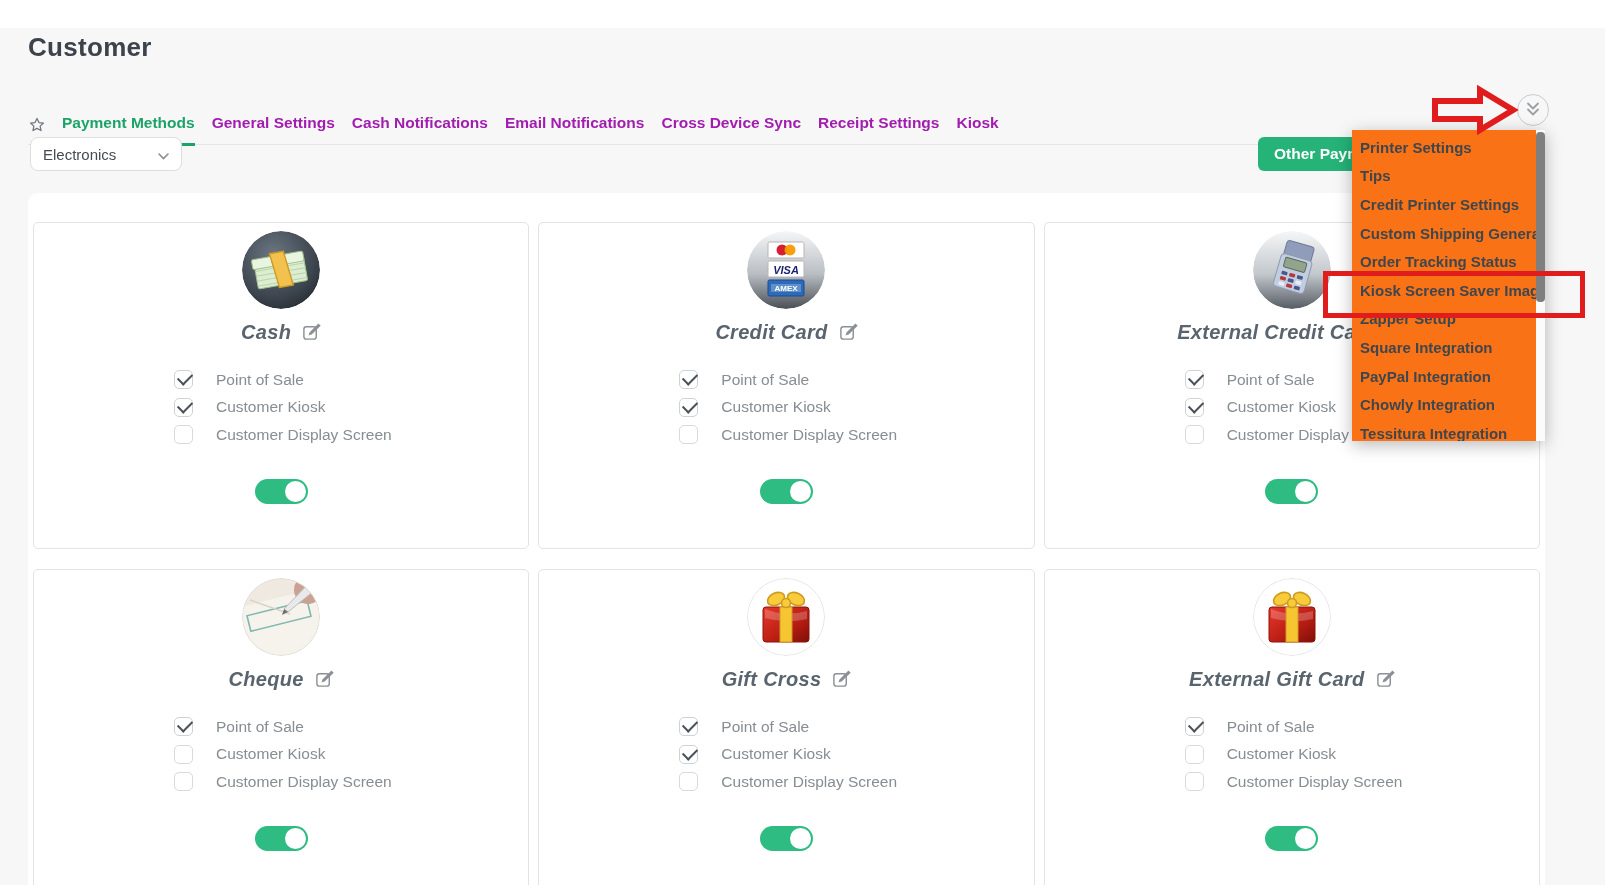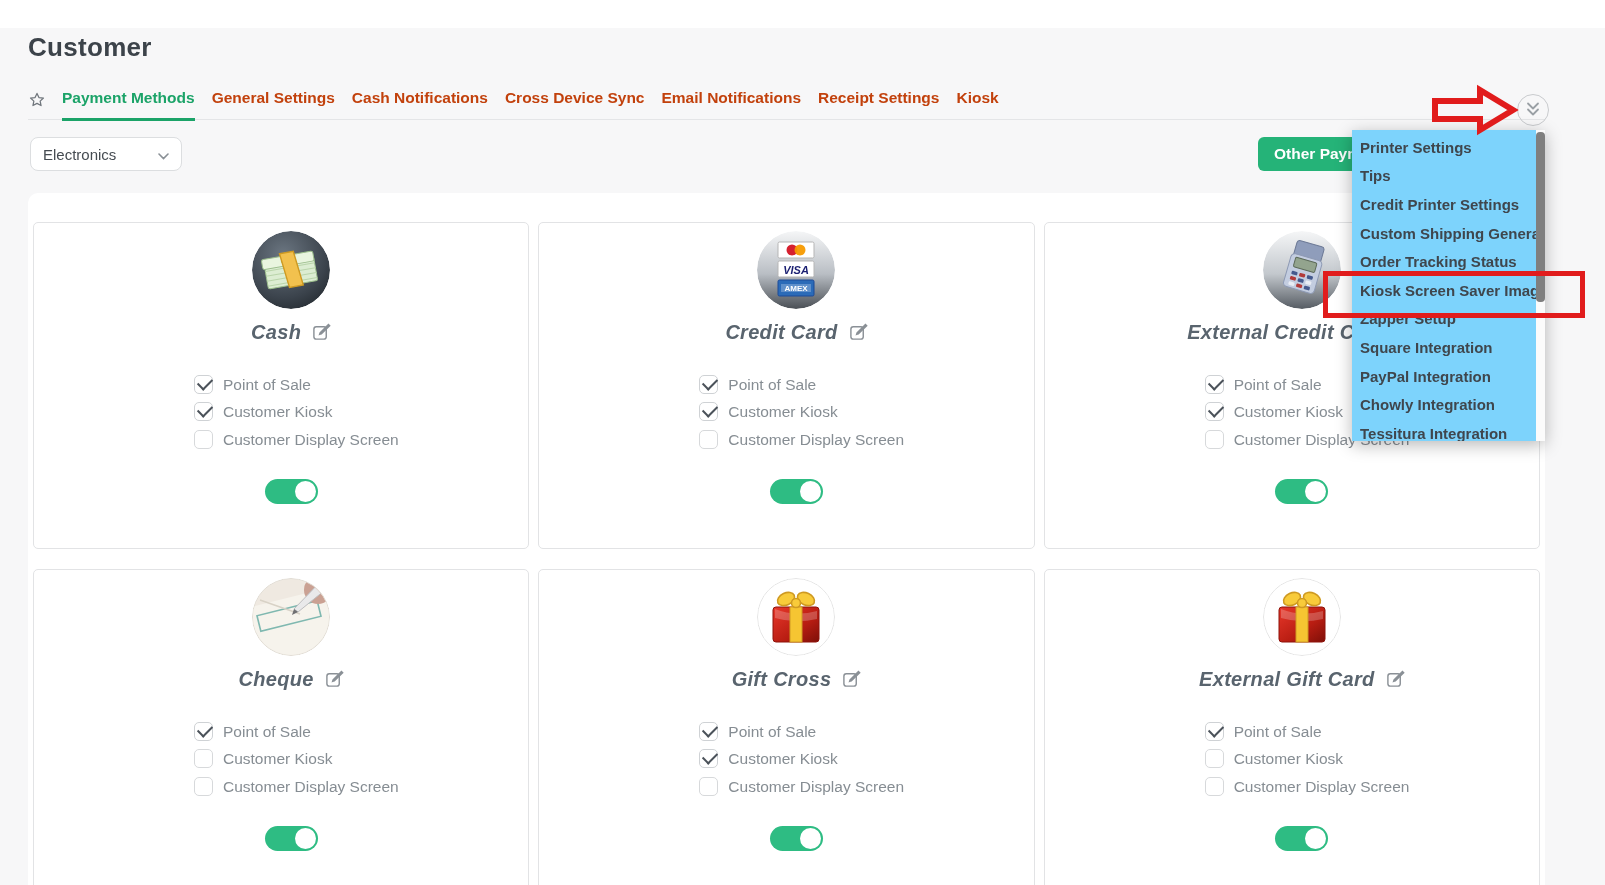--- a/index.html
+++ b/index.html
@@ -12,27 +12,27 @@
   }
   .topbar { position:absolute; top:0; left:0; width:100%; height:28px; background:#ffffff; }
 
   .page-title {
     position:absolute; left:28px; top:32px;
     font-size:26px; font-weight:700; color:#3c434a; letter-spacing:.3px;
   }
 
   
   .tabs {
-    position:absolute; left:28px; top:80px; width:1517px; height:40px;
+    position:absolute; left:28px; top:105px; width:1517px; height:40px;
     display:flex; align-items:stretch; gap:17px;
     border-bottom:1px solid #e4e5e7;
   }
   .tab {
     display:flex; align-items:center;
-    font-size:15.5px; font-weight:600; color:#c2410c; cursor:pointer;
+    font-size:15.5px; font-weight:600; color:#a21caf; cursor:pointer;
     border-bottom:3px solid transparent; margin-bottom:-2px; padding-bottom:2px;
   }
   .tab.active { color:#1ba368; border-bottom-color:#1ba368; }
   .star-wrap { display:flex; align-items:center; margin-right:-1px; }
 
   
   .category-select {
     position:absolute; left:30px; top:137px; width:152px; height:34px;
     background:#fff; border:1px solid #dcdee0; border-radius:8px;
     display:flex; align-items:center; justify-content:space-between;
@@ -57,32 +57,32 @@
     position:absolute; left:28px; top:193px; width:1517px; height:700px;
     background:#ffffff; border-radius:10px 10px 0 0; z-index:1;
   }
   .cards-grid {
     position:absolute; inset:0; padding:29px 5px 5px 5px;
     display:grid; grid-template-columns:repeat(3,1fr); grid-template-rows:327px 327px;
     gap:20px 9px;
   }
   .card {
     background:#fff; border:1px solid #e2e3e5; border-radius:5px;
-    display:flex; flex-direction:column; align-items:center; overflow:hidden;padding-left:20px;
+    display:flex; flex-direction:column; align-items:center; overflow:hidden;
   }
   .card-icon {
     margin-top:8px; width:78px; height:78px; border-radius:50%; overflow:hidden;
     flex:none;
   }
   .card-title-row { margin-top:12px; display:flex; align-items:center; gap:11px;font-style:italic; }
   .card-title { font-size:20px; font-weight:600; color:#59646e; letter-spacing:.3px; }
   .edit-btn { background:none; border:none; cursor:pointer; display:flex; padding:0; }
 
   .options { margin-top:22px; align-self:flex-start; margin-left:140px; }
-  .option-row { display:flex; align-items:flex-end; height:27.5px; }
+  .option-row { display:flex; align-items:center; height:27.5px;gap:13px; }
   .cb {
     position:relative; width:19px; height:19px; flex:none;
     background:#fff; border:1px solid #d7d9db; border-radius:5px; cursor:pointer;
   }
   .cb.checked { border-color:#cfd2d5; }
   .cb.checked::after {
     content:""; position:absolute; left:3px; top:2px; width:12px; height:7px;
     border-left:2.6px solid #4b525a; border-bottom:2.6px solid #4b525a;
     transform:rotate(-45deg);
   }
@@ -95,21 +95,21 @@
   .toggle.on { background:#2ebc83; }
   .toggle .knob {
     position:absolute; top:2px; left:2px; width:21px; height:21px;
     border-radius:50%; background:#fff;
   }
   .toggle.on .knob { left:30px; }
 
   
   .dropdown {
     position:absolute; left:1352px; top:130px; width:193px; height:311px;
-    background:#7dd3fc; box-shadow:0 4px 16px rgba(0,0,0,.28);
+    background:#f97316; box-shadow:0 4px 16px rgba(0,0,0,.28);
     overflow:hidden; z-index:20; padding-top:3px;
   }
   .menu-item {
     height:28.6px; display:flex; align-items:center; padding-left:8px;
     font-size:15px; font-weight:600; color:#3f464d; cursor:pointer; white-space:nowrap;
   }
   .dropdown-scrollbar {
     position:absolute; right:0; top:0; width:9px; height:100%;
     background:#fbfbfb;
   }
@@ -134,22 +134,22 @@
 
 <nav class="tabs">
   <span class="star-wrap">
     <svg width="18" height="18" viewBox="0 0 24 24" fill="none" stroke="#70767c" stroke-width="1.7" stroke-linejoin="round">
       <path d="M12 3.2l2.6 5.5 6 .7-4.4 4.1 1.2 5.9L12 16.5l-5.4 2.9 1.2-5.9L3.4 9.4l6-.7z"></path>
     </svg>
   </span>
   <div class="tab active">Payment Methods</div>
   <div class="tab">General Settings</div>
   <div class="tab">Cash Notifications</div>
+  <div class="tab">Email Notifications</div>
   <div class="tab">Cross Device Sync</div>
-  <div class="tab">Email Notifications</div>
   <div class="tab">Receipt Settings</div>
   <div class="tab">Kiosk</div>
 </nav>
 
 <div class="category-select">
   <span>Electronics</span>
   <span>
     <svg width="11" height="7" viewBox="0 0 11 7" fill="none" stroke="#8a9096" stroke-width="1.6" stroke-linecap="round">
         <path d="M1 1l4.5 4.5L10 1"></path>
       </svg>

